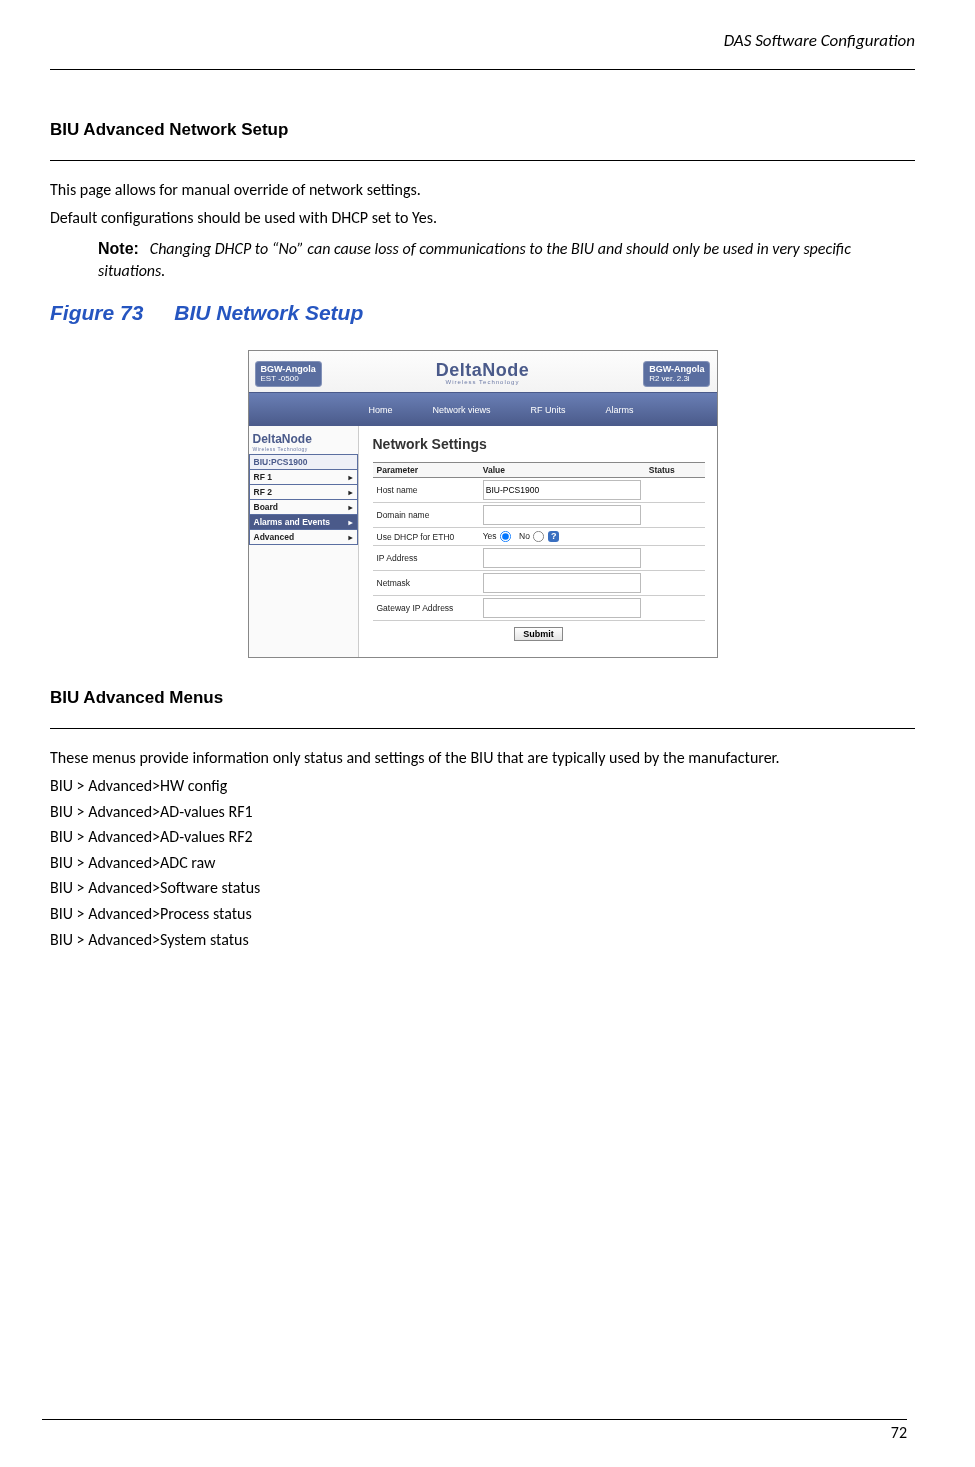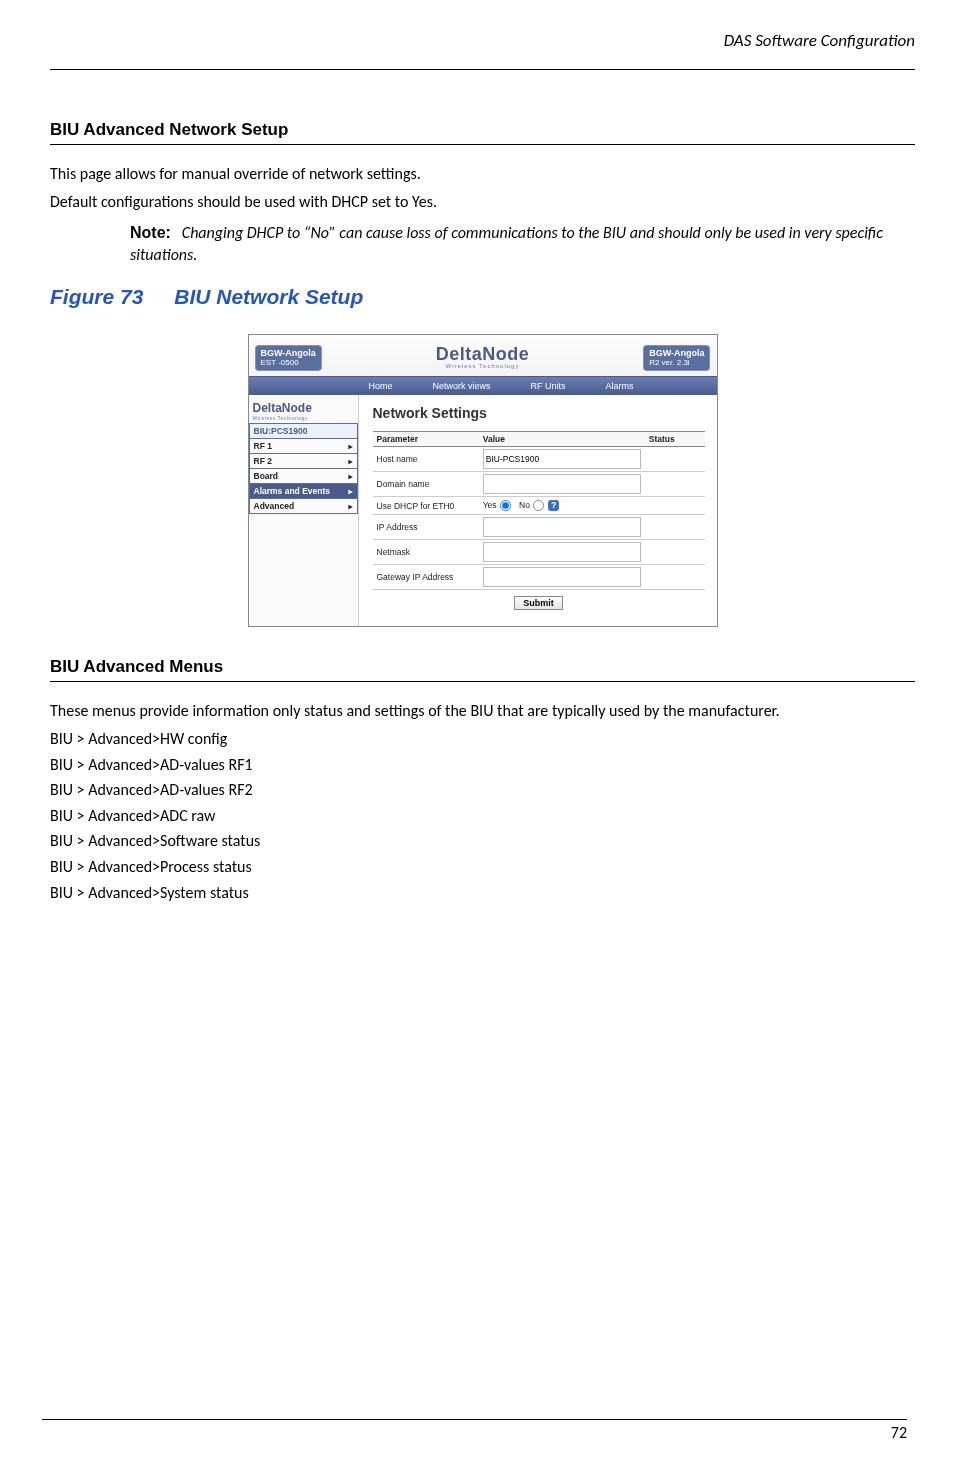--- a/index.html
+++ b/index.html
@@ -17,31 +17,31 @@
       font-size: 17px;
       border-bottom: 1.5px solid #000;
       padding-bottom: 18px;
       margin-bottom: 50px;
     }
     .section-heading {
       font-family: Arial, sans-serif;
       font-weight: bold;
       font-size: 17px;
       border-bottom: 1.5px solid #000;
-      padding-bottom: 4px;
+      padding-bottom: 20px;
       margin-top: 30px;
       margin-bottom: 18px;
     }
     .body-text {
       font-size: 16px;
       margin-bottom: 6px;
       line-height: 1.35;
     }
     .note-block {
-      margin-left: 80px;
+      margin-left: 48px;
       margin-top: 10px;
       margin-bottom: 20px;
       font-size: 16px;
       line-height: 1.35;
     }
     .note-label { font-family: Arial, sans-serif; font-weight: bold; }
     .note-text { font-style: italic; }
     .figure-caption {
       color: #2555c0;
       font-family: Arial, sans-serif;
@@ -101,21 +101,21 @@
       color: #4a5a8a;
       letter-spacing: 0.5px;
       line-height: 0.95;
     }
     .ss-logo .tag { display:block; font-size:6px; font-weight:normal; letter-spacing:1px; color:#6c7aa6; text-align:center; }
     .ss-nav {
       display: flex;
       background: linear-gradient(#6a7fb5,#4a5a8a);
       color: #fff;
       font-size: 9px;
-      height: 18px;
+      height: 33px;
       align-items: center;
       padding-left: 120px;
     }
     .ss-nav div { margin-right: 40px; }
     .ss-body { display: flex; background: #fff; }
     .ss-side {
       width: 110px;
       border-right: 1px solid #ccc;
       background: #fafafa;
     }

